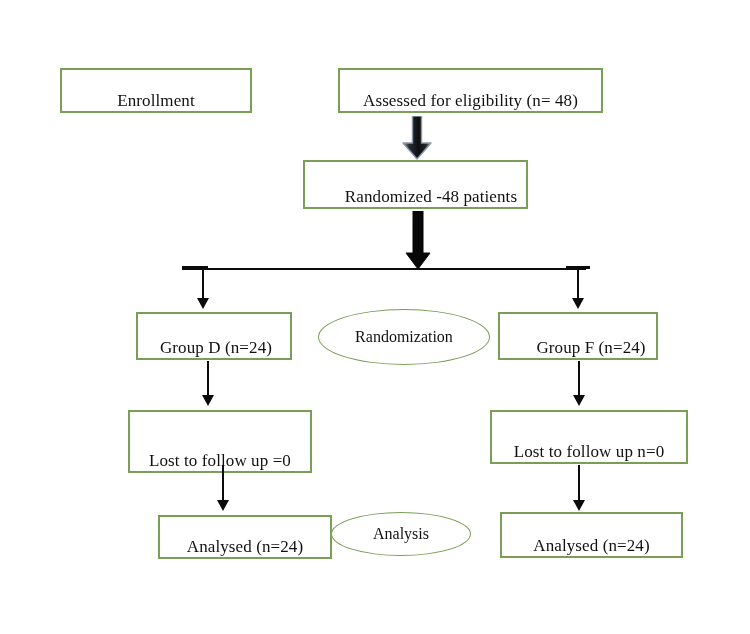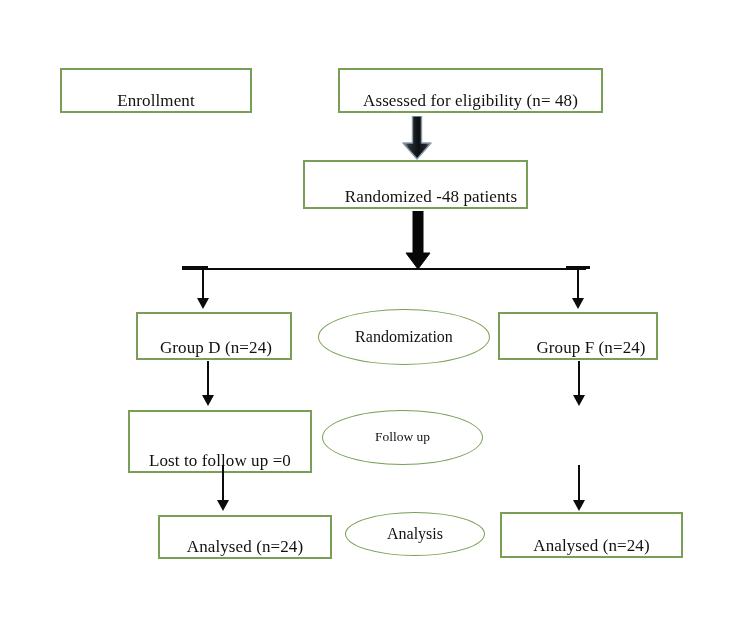--- a/index.html
+++ b/index.html
@@ -142,36 +142,36 @@
   <div class="vline" style="left:207px; top:361px; height:36px;"></div>
   <div class="arrowhead" style="left:202px; top:395px;"></div>
 
   <div class="vline" style="left:578px; top:361px; height:36px;"></div>
   <div class="arrowhead" style="left:573px; top:395px;"></div>
 
   <div class="node" style="left: 128px; top: 410px; width: 184px; height: 63px; --stroke: #7a9e55;">
     <span>Lost to follow up =0</span>
   </div>
 
-  <div class="ellipse small" style="left: 322px; top: 410px; width: 161px; height: 55px; --stroke: #7a9e55;">
-    <span>Follow up</span>
+
+  <div class="node" style="left: 490px; top: 410px; width: 198px; height: 54px; --stroke: #7a9e55;">
+    <span>Lost to follow up n=0</span>
   </div>
-
 
   <div class="vline" style="left:222px; top:465px; height:37px;"></div>
   <div class="arrowhead" style="left:217px; top:500px;"></div>
 
   <div class="vline" style="left:578px; top:465px; height:37px;"></div>
   <div class="arrowhead" style="left:573px; top:500px;"></div>
 
   <div class="node" style="left: 158px; top: 515px; width: 174px; height: 44px; --stroke: #7a9e55;">
     <span>Analysed (n=24)</span>
   </div>
 
-  <div class="ellipse" style="left: 345px; top: 512px; width: 140px; height: 44px; --stroke: #7a9e55;">
+  <div class="ellipse" style="left: 331px; top: 512px; width: 140px; height: 44px; --stroke: #7a9e55;">
     <span>Analysis</span>
   </div>
 
   <div class="node" style="left: 500px; top: 512px; width: 183px; height: 46px; --stroke: #7a9e55;">
     <span>Analysed (n=24)</span>
   </div>
 
 </div>
 
 </body></html>

